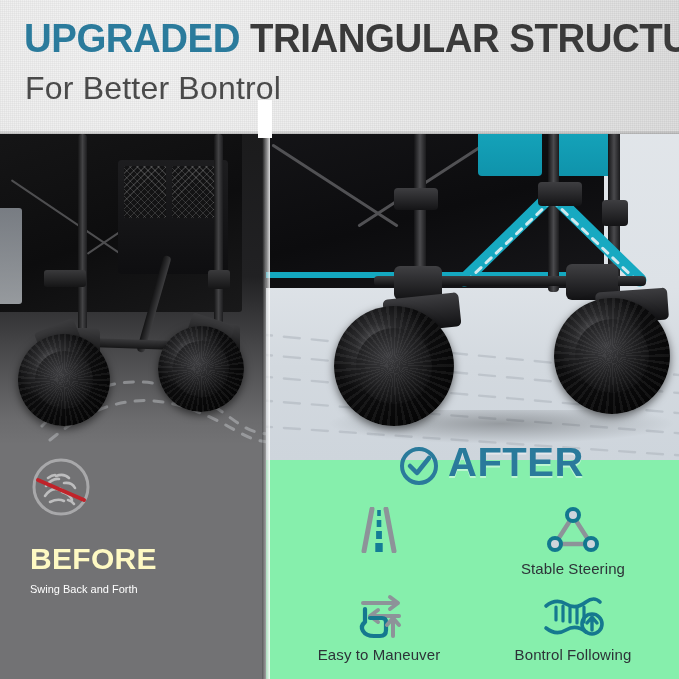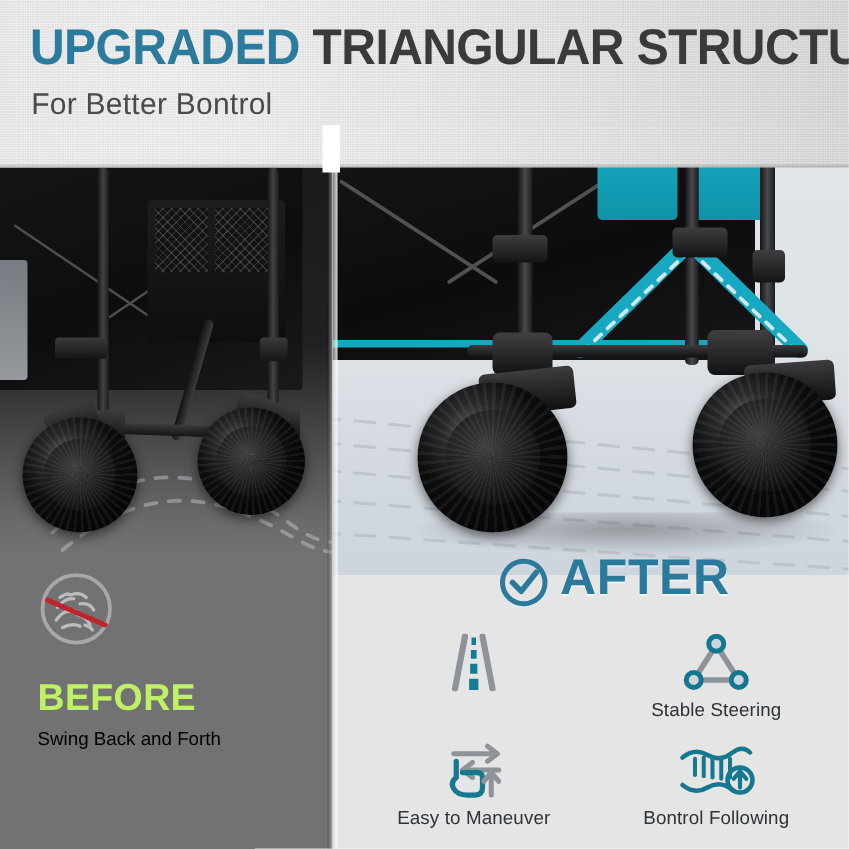--- a/index.html
+++ b/index.html
@@ -29,21 +29,21 @@
   .title {
     position:absolute; left:24px; top:18px;
     font-size:40px; font-weight:bold; letter-spacing:-0.5px;
     line-height:1; white-space:nowrap;
     transform:scaleX(.96); transform-origin:left center;
   }
   .title .t-up { color:#2b7b9c; }
   .title .t-rest { color:#3a3a3a; }
   .subtitle {
     position:absolute; left:25px; top:72px;
-    font-size:24px; color:#4a4a4a; font-weight:normal;
+    font-size:32px; color:#4a4a4a; font-weight:normal;
     letter-spacing:.2px; line-height:1;
   }
 
   
   .left-panel {
     position:absolute; left:0; top:134px; width:266px; height:545px;
     background:#727274; overflow:hidden; z-index:3;
   }
   .left-photo {
     position:absolute; left:0; top:0; width:266px; height:310px;
@@ -125,31 +125,31 @@
     position:absolute; left:40px; top:226px; width:230px; height:84px;
     opacity:.45;
   }
 
   .before-block{ position:absolute; left:0; top:300px; width:266px; height:245px; }
   .before-icon{
     position:absolute; left:30px; top:22px; width:62px; height:62px;
   }
   .before-title{
     position:absolute; left:30px; top:110px;
-    font-size:30px; font-weight:bold; color:#bef264; letter-spacing:.3px; line-height:1;
+    font-size:30px; font-weight:bold; color:#fef9c3; letter-spacing:.3px; line-height:1;
   }
   .before-sub{
     position:absolute; left:30px; top:150px;
-    font-size:15px; color:#000000; font-weight:normal; line-height:1;
+    font-size:11px; color:#ffffff; font-weight:normal; line-height:1;
   }
 
   
   .right-panel{
     position:absolute; left:266px; top:100px; width:413px; height:579px;
-    background:#e5e5e5; overflow:hidden; z-index:4;
+    background:#86efac; overflow:hidden; z-index:4;
   }
   .right-photo{
     position:absolute; left:0; top:0; width:413px; height:360px; overflow:hidden;
     background:linear-gradient(180deg,#e2e6ea 0%,#dde2e7 52%,#d3d9df 74%,#ced5dc 100%);
   }
   .rp-body{
     position:absolute; left:-12px; top:-8px; width:350px; height:196px;
     background:linear-gradient(165deg,#17171a 0%,#0c0c0e 58%,#17171a 100%);
     border-radius:3px;
   }

